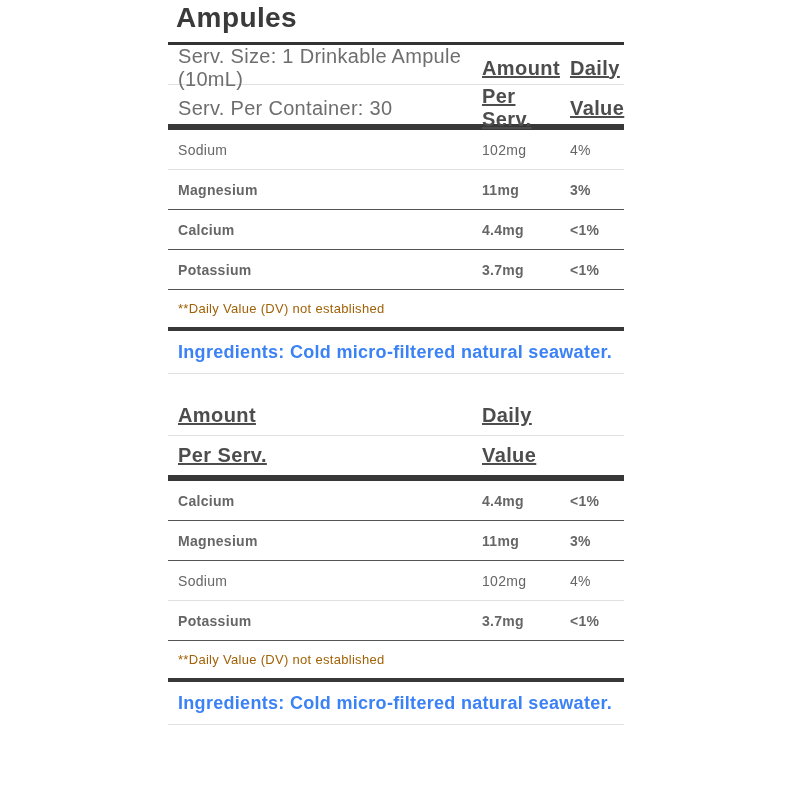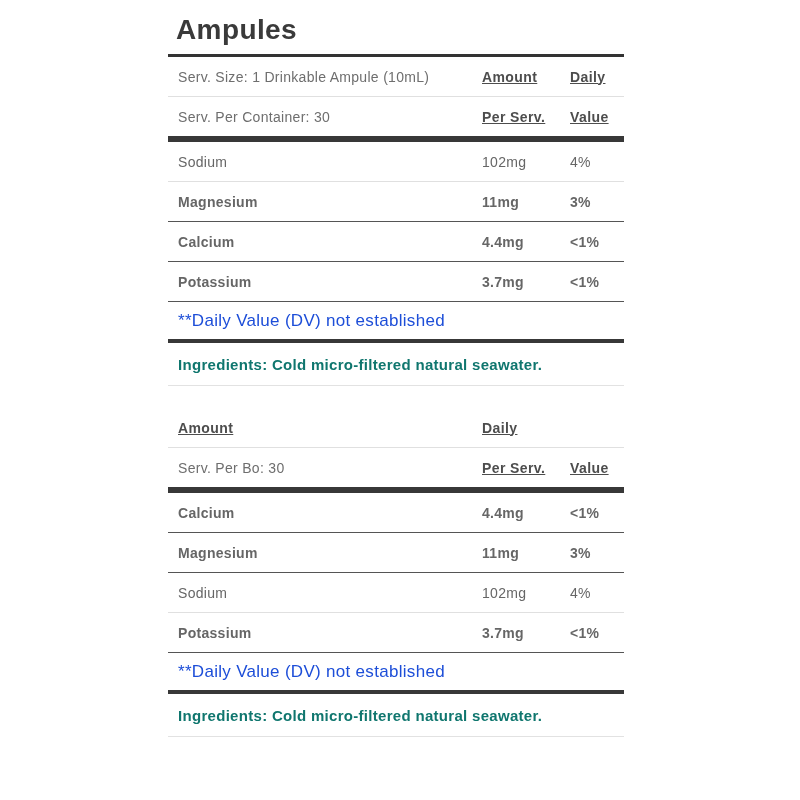--- a/index.html
+++ b/index.html
@@ -11,21 +11,21 @@
   .page {
     position: relative;
     width: 800px;
     height: 800px;
     background: #ffffff;
     overflow: hidden;
   }
   .card {
     position: absolute;
     left: 168px;
-    top: 14px;
+    top: 2px;
     width: 456px;
   }
   .section { width: 100%; }
   .section + .section { margin-top: 22px; }
 
   .section-title {
     font-size: 28px;
     line-height: 32px;
     font-weight: bold;
     color: #3a3a3a;
@@ -37,21 +37,21 @@
   .grid-row {
     display: grid;
     grid-template-columns: 304px 88px 54px;
     padding-left: 10px;
     align-items: center;
     box-sizing: content-box;
   }
 
   .serv-row {
     height: 39px;
-    font-size: 14px;
+    font-size: 20px;
     color: #6e6e6e;
     letter-spacing: 0.3px;
   }
   .serv-row .col-head {
     font-weight: bold;
     color: #4d4d4d;
     letter-spacing: 0.4px;
     text-decoration: underline;
   }
   .light-divider { border-bottom: 1px solid #e0e0e0; }
@@ -65,33 +65,33 @@
     font-size: 14px;
     color: #666666;
     letter-spacing: 0.3px;
   }
 
   .note-row {
     height: 37px;
     display: flex;
     align-items: center;
     padding-left: 10px;
-    font-size: 17px;
-    color: #1d4ed8;
+    font-size: 13px;
+    color: #a16207;
     letter-spacing: 0.3px;
   }
 
   .ingredients-row {
     height: 42px;
     display: flex;
     align-items: center;
     padding-left: 10px;
-    font-size: 15px;
+    font-size: 18px;
     font-weight: bold;
-    color: #0f766e;
+    color: #3b82f6;
     letter-spacing: 0.3px;
     border-bottom: 1px solid #e2e2e2;
   }
 </style>
 </head>
 <body>
 
 <div class="page">
   <div class="card">
 
@@ -141,21 +141,20 @@
     </div>
 
     <div class="section">
 
       <div class="grid-row serv-row light-divider">
         <div class="col-head">Amount</div>
         <div class="col-head">Daily</div>
       </div>
 
       <div class="grid-row serv-row">
-        <div>Serv. Per Bo: 30</div>
         <div class="col-head">Per Serv.</div>
         <div class="col-head">Value</div>
       </div>
 
       <div class="thick-bar"></div>
 
       <div class="grid-row nutrient-row dark-divider">
         <div>Calcium</div>
         <div>4.4mg</div>
         <div>&lt;1%</div>

